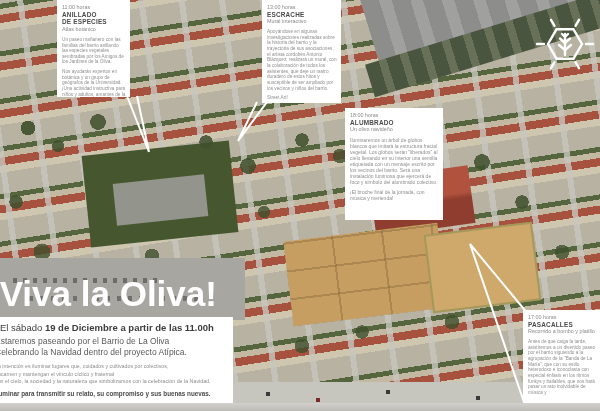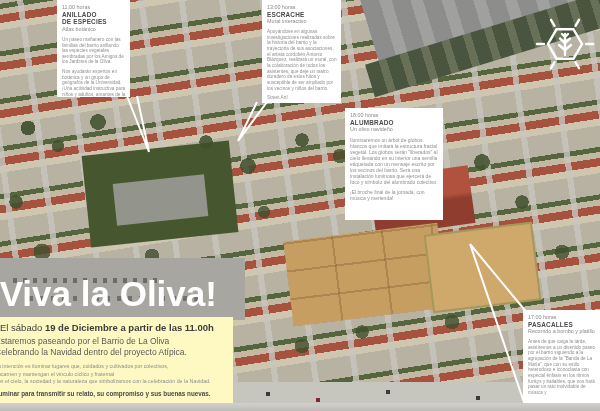--- a/index.html
+++ b/index.html
@@ -115,21 +115,21 @@
   
   .logo{position:absolute;left:533px;top:12px;width:64px;height:64px;z-index:8;}
   
   .title{
     position:absolute;left:-12px;top:274px;z-index:12;
     font-size:35px;font-weight:bold;color:#ffffff;white-space:nowrap;letter-spacing:0;
   }
   
   .footer{
     position:absolute;left:0;top:317px;width:233px;height:88px;z-index:11;
-    background:#fef9c3;box-sizing:border-box;padding:5px 0 0 0;overflow:hidden;
+    background:#ffffff;box-sizing:border-box;padding:5px 0 0 0;overflow:hidden;
   }
   .footer .inner{position:relative;left:-5px;white-space:nowrap;}
   .footer .dateline{font-size:9.5px;color:#3c3c3c;margin:0 0 3px 5px;}
   .footer .dateline b{font-weight:bold;}
   .footer .sub{font-size:8.5px;color:#5a5a5a;line-height:1.3;margin:0;}
   .footer .smalls{margin-top:5px;}
   .footer .small{font-size:5.3px;color:#8c8c8c;line-height:1.45;margin:0;}
   .footer .smallbold{font-size:6.3px;color:#4a4a4a;font-weight:bold;margin-top:3px;}
 </style>
 </head>

